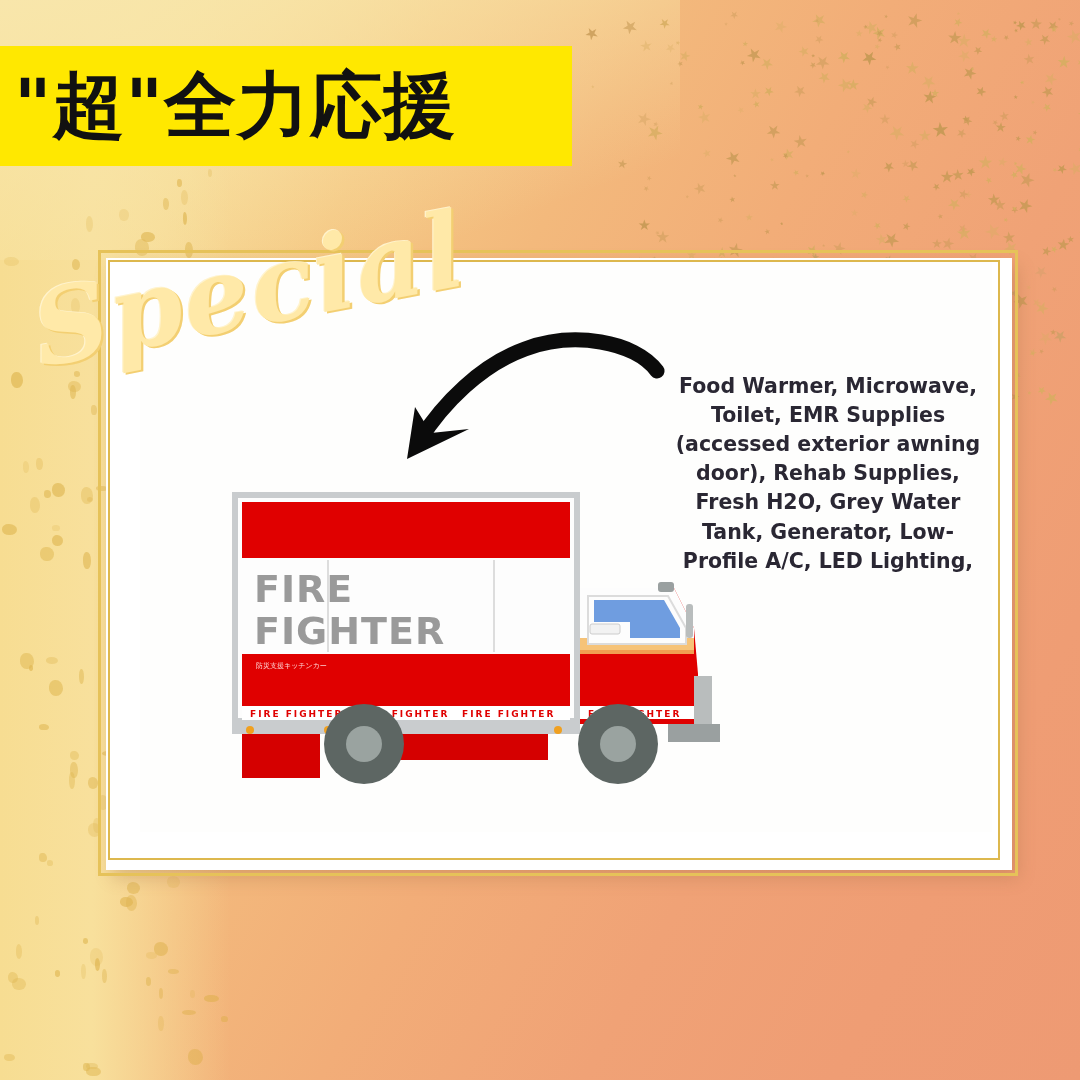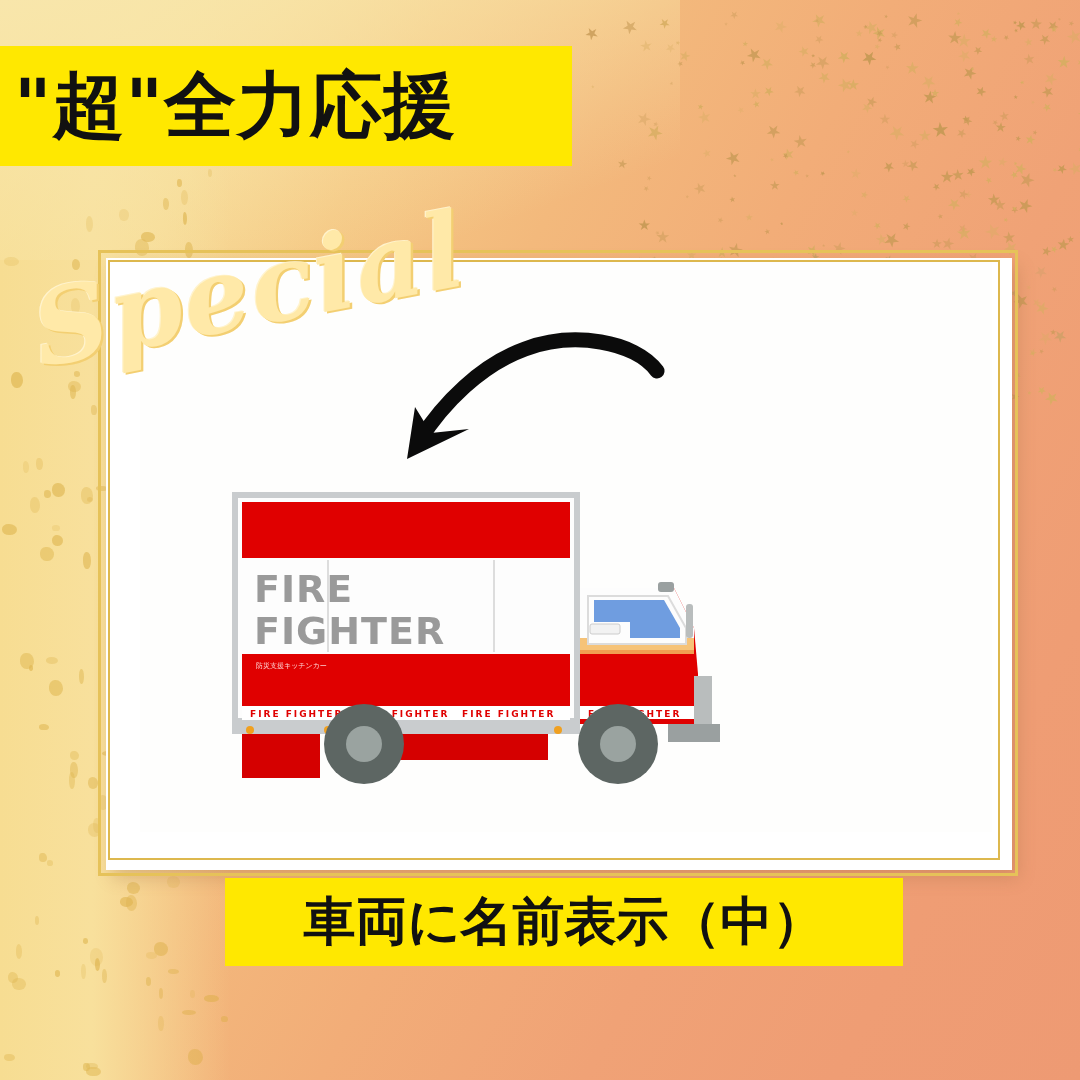--- a/index.html
+++ b/index.html
@@ -664,18 +664,16 @@
 
     <rect x="466" y="198" width="18" height="60" fill="#b9bdbd"></rect>
     <rect x="440" y="246" width="52" height="18" fill="#9aa0a0"></rect>
 
     <circle cx="136" cy="266" r="40" fill="#5d6663"></circle>
     <circle cx="136" cy="266" r="18" fill="#9aa3a0"></circle>
     <circle cx="390" cy="266" r="40" fill="#5d6663"></circle>
     <circle cx="390" cy="266" r="18" fill="#9aa3a0"></circle>
   </svg>
 
-
-  <div class="banner banner-b1">
-    <span class="txt">車両に名前表示（中）</span>
-  </div>
+  <div class="equip">Food Warmer, Microwave, Toilet, EMR Supplies (accessed exterior awning door), Rehab Supplies, Fresh H2O, Grey Water Tank, Generator, Low-Profile A/C, LED Lighting,</div>
+
 
 </div>
 
 </body></html>

